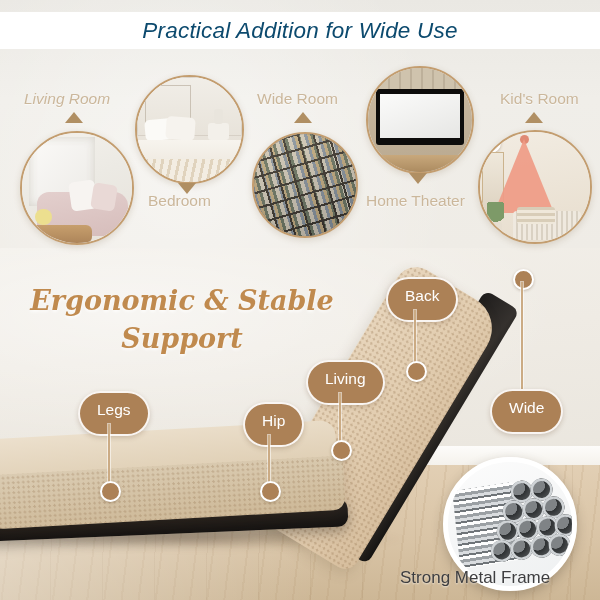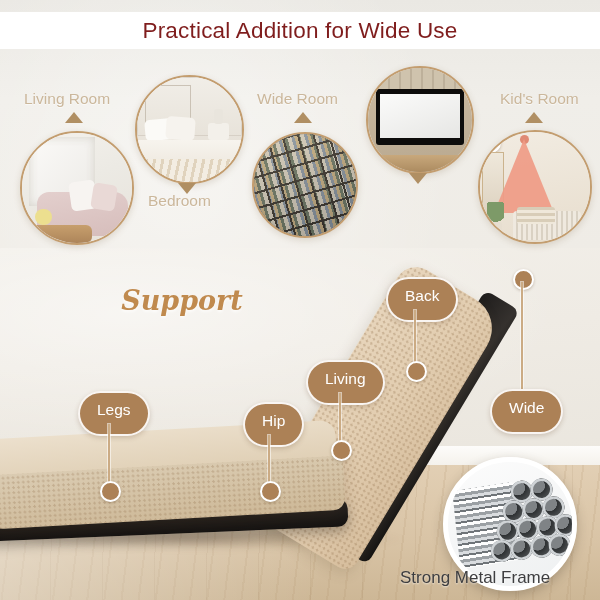--- a/index.html
+++ b/index.html
@@ -12,21 +12,21 @@
 
   
   .topbg{position:absolute;left:0;top:0;width:600px;height:248px;
          background:linear-gradient(180deg,#eae8e3 0%,#f0eee9 40%,#efece6 100%);}
   .topbg:after{content:"";position:absolute;inset:0;
         background:radial-gradient(circle at 30% 70%, rgba(255,255,255,.45), rgba(255,255,255,0) 60%);}
 
   
   .title-band{position:absolute;left:0;top:12px;width:600px;height:37px;background:#ffffff;
               display:flex;align-items:center;justify-content:center;z-index:6;}
-  .title-band span{font-size:22.5px;color:#7f1d1d;letter-spacing:.2px;}
+  .title-band span{font-size:22.5px;color:#0c4a6e;letter-spacing:.2px;font-style:italic;}
 
   
   .scene{position:absolute;left:0;top:248px;width:600px;height:352px;overflow:hidden;}
   .wall{position:absolute;left:0;top:0;width:600px;height:216px;
         background:linear-gradient(175deg,#f2efe9 0%,#efebe4 45%,#eae6de 100%);}
   .wall:after{content:"";position:absolute;inset:0;
         background:radial-gradient(ellipse at 22% 30%, rgba(255,255,255,.5), rgba(255,255,255,0) 65%);}
   .baseboard{position:absolute;left:0;top:198px;width:600px;height:20px;
         background:linear-gradient(180deg,#fdfcfa,#f4f1eb);border-bottom:1px solid #ded8ce;}
   .floor{position:absolute;left:0;top:217px;width:600px;height:135px;
@@ -209,21 +209,21 @@
       <div class="base"></div>
       <div class="seat"></div>
       <div class="seat-top"></div>
     </div>
   </div>
 
   <div class="title-band">
     <span>Practical Addition for Wide Use</span>
   </div>
 
-  <div class="room-label" style="left:24px;top:90px;">Living Room</div>
+  <div class="room-label" style="left:24px;top:90px;font-style:italic;">Living Room</div>
   <div class="tri up" style="left:65px;top:112px;"></div>
   <div class="room-circle" style="left:20px;top:131px;width:110px;height:110px;">
     <div class="art art-living">
       <div class="win"></div>
         <div class="sofa"></div>
         <div class="pil1"></div>
       <div class="pil2"></div>
         <div class="tbl"></div>
         <div class="flw"></div>
     </div>
@@ -255,37 +255,39 @@
 
   <div class="room-circle" style="left:366px;top:66px;width:104px;height:104px;">
     <div class="art art-theater">
       <div class="ceil"></div>
         <div class="tv"></div>
         <div class="scr"></div>
         <div class="cab"></div>
     </div>
   </div>
   <div class="tri down" style="left:409px;top:173px;"></div>
+  <div class="room-label" style="left:366px;top:192px;">Home Theater</div>
 
   <div class="room-label" style="left:500px;top:90px;">Kid's Room</div>
   <div class="tri up" style="left:525px;top:112px;"></div>
   <div class="room-circle" style="left:478px;top:130px;width:110px;height:110px;">
     <div class="art art-kid">
       <div class="dot"></div>
         <div class="door"></div>
         <div class="knob"></div>
       <div class="canopy"></div>
         <div class="crib"></div>
         <div class="blanket"></div>
       <div class="plant"></div>
         <div class="pot"></div>
     </div>
   </div>
 
   <div class="headline" style="left:22px;top:282px;width:320px;">
+    <div>Ergonomic &amp; Stable</div>
     <div>Support</div>
   </div>
 
   <div class="callout">
     <div class="pill" style="left:78px;top:391px;">Legs</div>
     <div class="lead" style="left:108px;top:424px;height:62px;"></div>
     <div class="dot" style="left:100px;top:481px;"></div>
   </div>
 
   <div class="callout">

